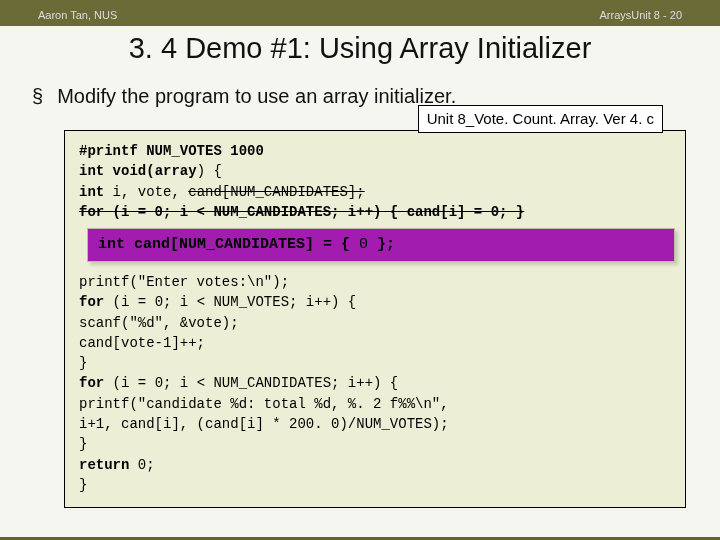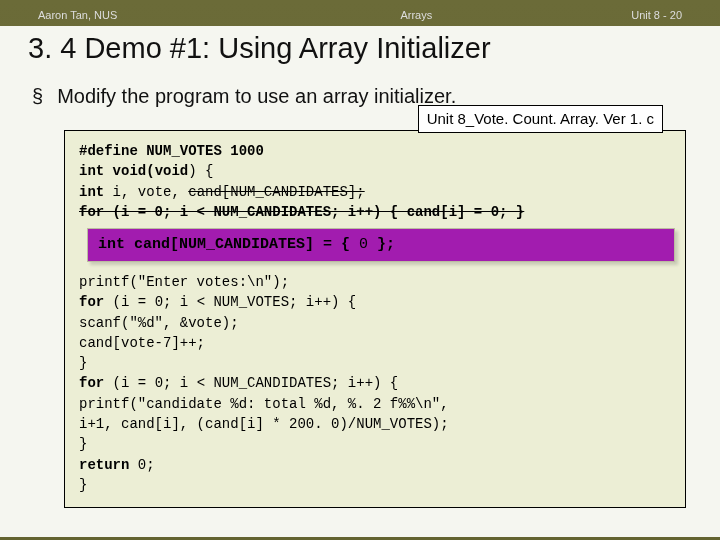--- a/index.html
+++ b/index.html
@@ -1,20 +1,20 @@
 <!DOCTYPE html>
 <html><head>
 <meta charset="utf-8">
 <style>
   * { margin:0; padding:0; box-sizing:border-box; }
   body { width:720px; height:540px; background:#fff; font-family:Arial,Helvetica,sans-serif; position:relative; }
   .slide { width:720px; height:540px; background:linear-gradient(180deg,#6b6b38 0%,#636330 100%); position:relative; }
   .header { display:flex; align-items:center; height:26px; padding:4px 38px 0 38px; color:#ddd; font-size:11px; }
-  .header .mid { flex:1; text-align:center; padding-left:84px; }
-  .title-bar { background:#f5f6f0; margin:0; padding:6px 28px 8px 28px; }
+  .header .mid { flex:1; text-align:right; padding-left:84px; }
+  .title-bar { background:#f5f6f0; margin:0; padding:6px 28px 8px 28px;text-align:center; }
   .title-bar h1 { font-family:Arial,sans-serif; font-size:29px; font-weight:400; color:#111; letter-spacing:0; }
   .content { background:#f5f6f0; padding:6px 28px 20px 28px; height:calc(100% - 26px - 50px); position:relative; }
   .bullet-row { display:flex; align-items:flex-start; gap:14px; font-size:20px; color:#111; margin:6px 0 22px 4px; }
   .bullet-row .blt { font-family:Arial; }
   .code-box { position:relative; margin:0 6px 0 36px; border:1px solid #000; background:#eceed5; padding:10px 14px 12px 14px; font-family:"Courier New",monospace; font-size:14px; line-height:1.45; color:#000; }
   .code-box .kw { font-weight:bold; }
   .strike { text-decoration:line-through; }
   .file-tab { position:absolute; right:22px; top:-26px; background:#fff; border:1px solid #000; font-family:Arial; font-size:15px; padding:2px 8px; }
   .inset-box { margin:6px -4px 10px 8px; background:#a21caf; border:1px solid #bcbca0; box-shadow:3px 3px 3px rgba(0,0,0,.15); padding:5px 10px; font-family:"Courier New",monospace; font-weight:bold; font-size:15px; }
   .inset-box .plain { font-weight:normal; }
@@ -30,32 +30,32 @@
   </div>
   <div class="title-bar">
     <h1>3. 4 Demo #1: Using Array Initializer</h1>
   </div>
   <div class="content">
     <div class="bullet-row">
       <span class="blt">§</span>
       <span>Modify the program to use an array initializer.</span>
     </div>
     <div class="code-box">
-      <div class="file-tab">Unit 8_Vote. Count. Array. Ver 1. c</div>
-      <div><span class="kw">#define NUM_VOTES 1000</span></div>
-      <div><span class="kw">int</span><span class="kw"> void(</span><span class="kw">void</span><span>) {</span></div>
+      <div class="file-tab">Unit 8_Vote. Count. Array. Ver 4. c</div>
+      <div><span class="kw">#printf NUM_VOTES 1000</span></div>
+      <div><span class="kw">int</span><span class="kw"> void(</span><span class="kw">array</span><span>) {</span></div>
       <div><span class="kw">    int</span><span> i, vote, </span><span class="strike">cand[NUM_CANDIDATES];</span></div>
       <div><span>    </span><span class="strike kw">for (i = 0; i &lt; NUM_CANDIDATES; i++) { cand[i] = 0; }</span></div>
       <div class="inset-box">
         <span>int cand[NUM_CANDIDATES] = {</span><span class="plain"> 0 </span><span>};</span>
       </div>
       <div><span>   printf("Enter votes:\n");</span></div>
       <div><span class="kw">   for</span><span> (i = 0; i &lt; NUM_VOTES; i++) {</span></div>
       <div><span>       scanf("%d", &amp;vote);</span></div>
-      <div><span>       cand[vote-7]++;</span></div>
+      <div><span>       cand[vote-1]++;</span></div>
       <div><span>   }</span></div>
       <div><span class="kw">   for</span><span> (i = 0; i &lt; NUM_CANDIDATES; i++) {</span></div>
       <div><span>       printf("candidate %d: total %d, %. 2 f%%\n",</span></div>
       <div><span>              i+1, cand[i], (cand[i] * 200. 0)/NUM_VOTES);</span></div>
       <div><span>   }</span></div>
       <div><span class="kw">   return</span><span> 0;</span></div>
       <div><span>}</span></div>
     </div>
   </div>
 </div>

